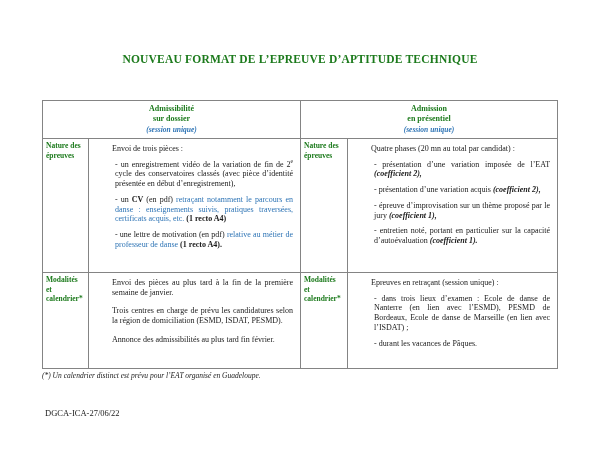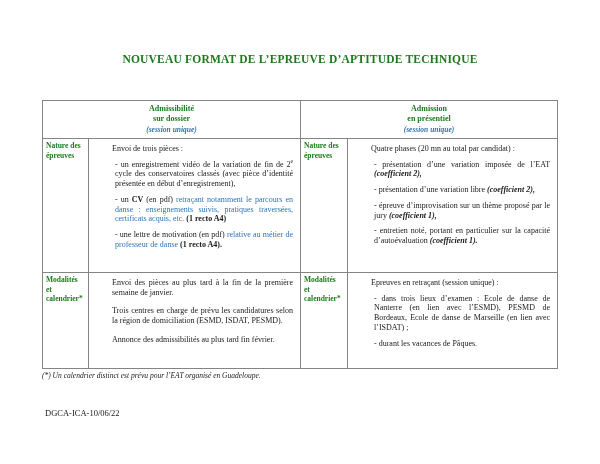--- a/index.html
+++ b/index.html
@@ -124,21 +124,21 @@
             <div class="para bullet"><span>- un </span><span class="seg-b">CV</span><span> (en pdf) </span><span class="seg-blue">retraçant notamment le parcours en danse : enseignements suivis, pratiques traversées, certificats acquis, etc.</span><span> </span><span class="seg-b">(1 recto A4)</span></div>
             <div class="para bullet"><span>- une lettre de motivation (en pdf) </span><span class="seg-blue">relative au métier de professeur de danse</span><span> </span><span class="seg-b">(1 recto A4).</span></div>
           </td>
         <td class="label-cell">
           <div class="label-line">Nature des</div>
           <div class="label-line">épreuves</div>
         </td>
         <td class="content-cell">
             <div class="para"><span>Quatre phases (20 mn au total par candidat) :</span></div>
             <div class="para bullet"><span>- présentation d’une variation imposée de l’EAT </span><span class="seg-bi">(coefficient 2),</span></div>
-            <div class="para bullet"><span>- présentation d’une variation libre </span><span class="seg-bi">(coefficient 2),</span></div>
+            <div class="para bullet"><span>- présentation d’une variation acquis </span><span class="seg-bi">(coefficient 2),</span></div>
             <div class="para bullet"><span>- épreuve d’improvisation sur un thème proposé par le jury </span><span class="seg-bi">(coefficient 1),</span></div>
             <div class="para bullet"><span>- entretien noté, portant en particulier sur la capacité d’autoévaluation </span><span class="seg-bi">(coefficient 1).</span></div>
           </td>
       </tr>
 
       <tr class="row-modalites">
         <td class="label-cell">
           <div class="label-line">Modalités</div>
           <div class="label-line">et</div>
           <div class="label-line">calendrier*</div>
@@ -156,15 +156,15 @@
         <td class="content-cell">
             <div class="para"><span>Epreuves en retraçant (session unique) :</span></div>
             <div class="para bullet"><span>- dans trois lieux d’examen : Ecole de danse de Nanterre (en lien avec l’ESMD), PESMD de Bordeaux, Ecole de danse de Marseille (en lien avec l’ISDAT) ;</span></div>
             <div class="para bullet"><span>- durant les vacances de Pâques.</span></div>
           </td>
       </tr>
     </tbody>
   </table>
 
   <div class="footnote">(*) Un calendrier distinct est prévu pour l’EAT organisé en Guadeloupe.</div>
-  <div class="doc-ref">DGCA-ICA-10/06/22</div>
+  <div class="doc-ref">DGCA-ICA-27/06/22</div>
 
 </div>
 
 </body></html>

